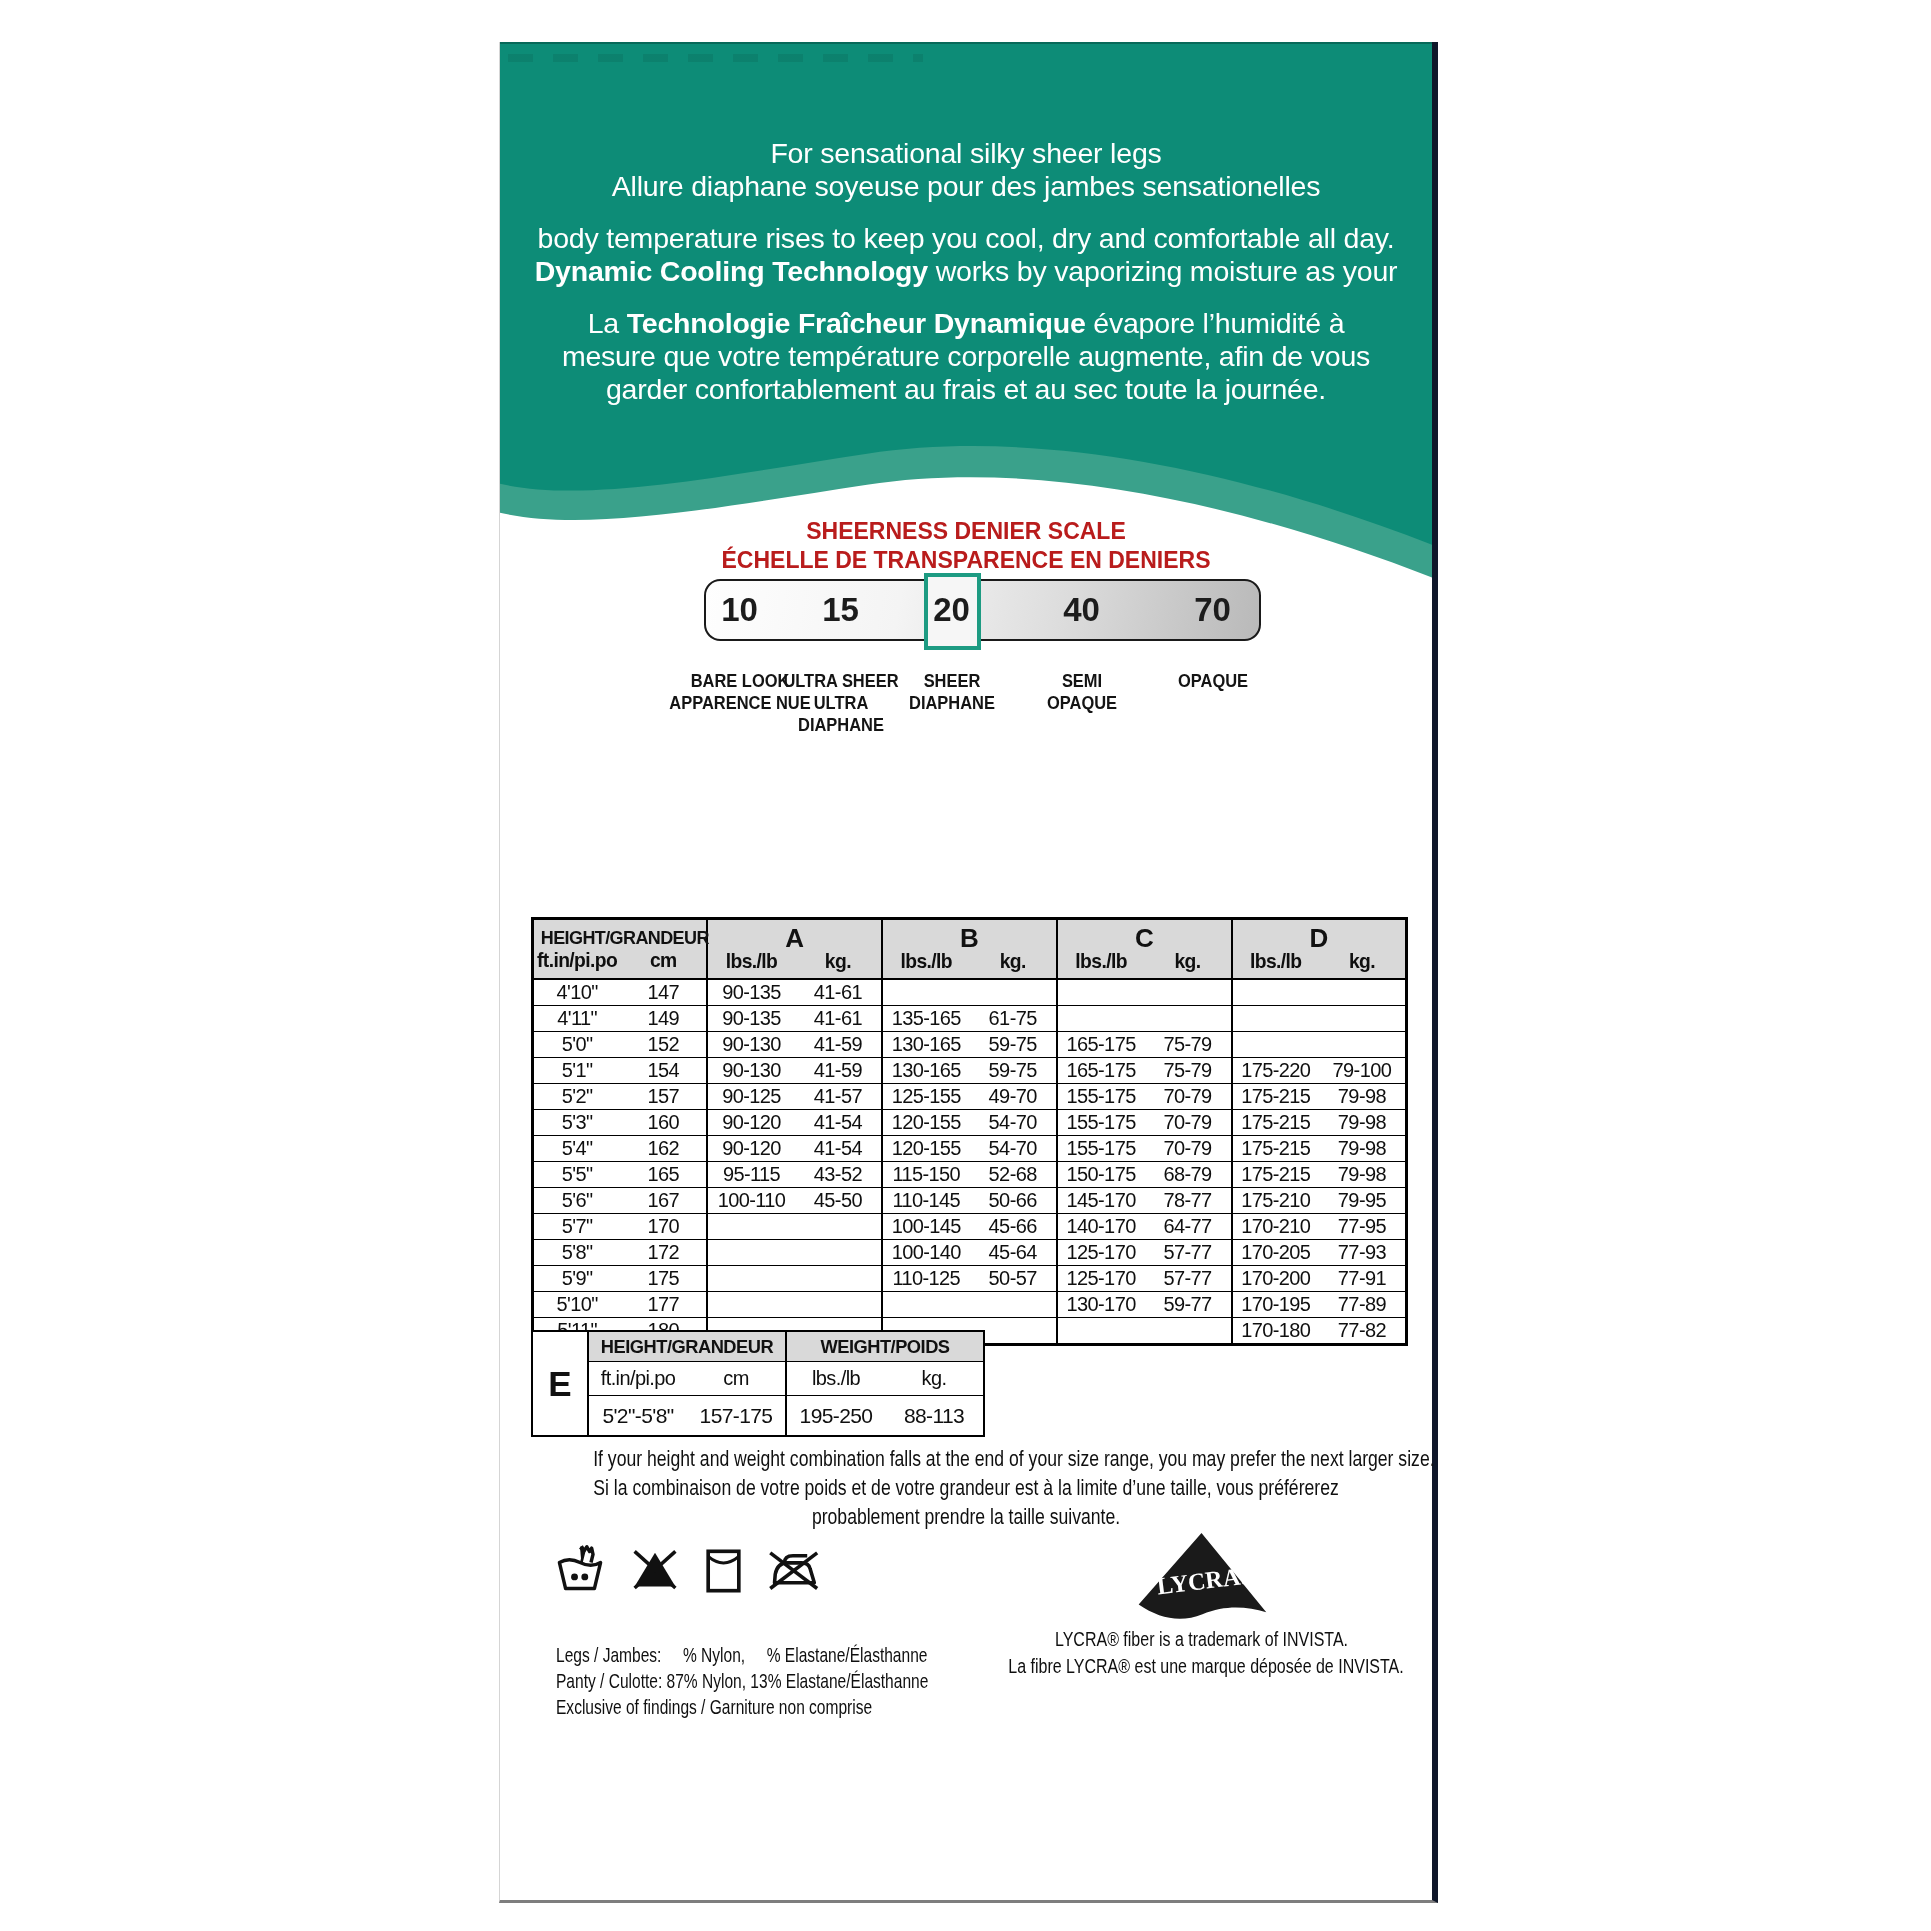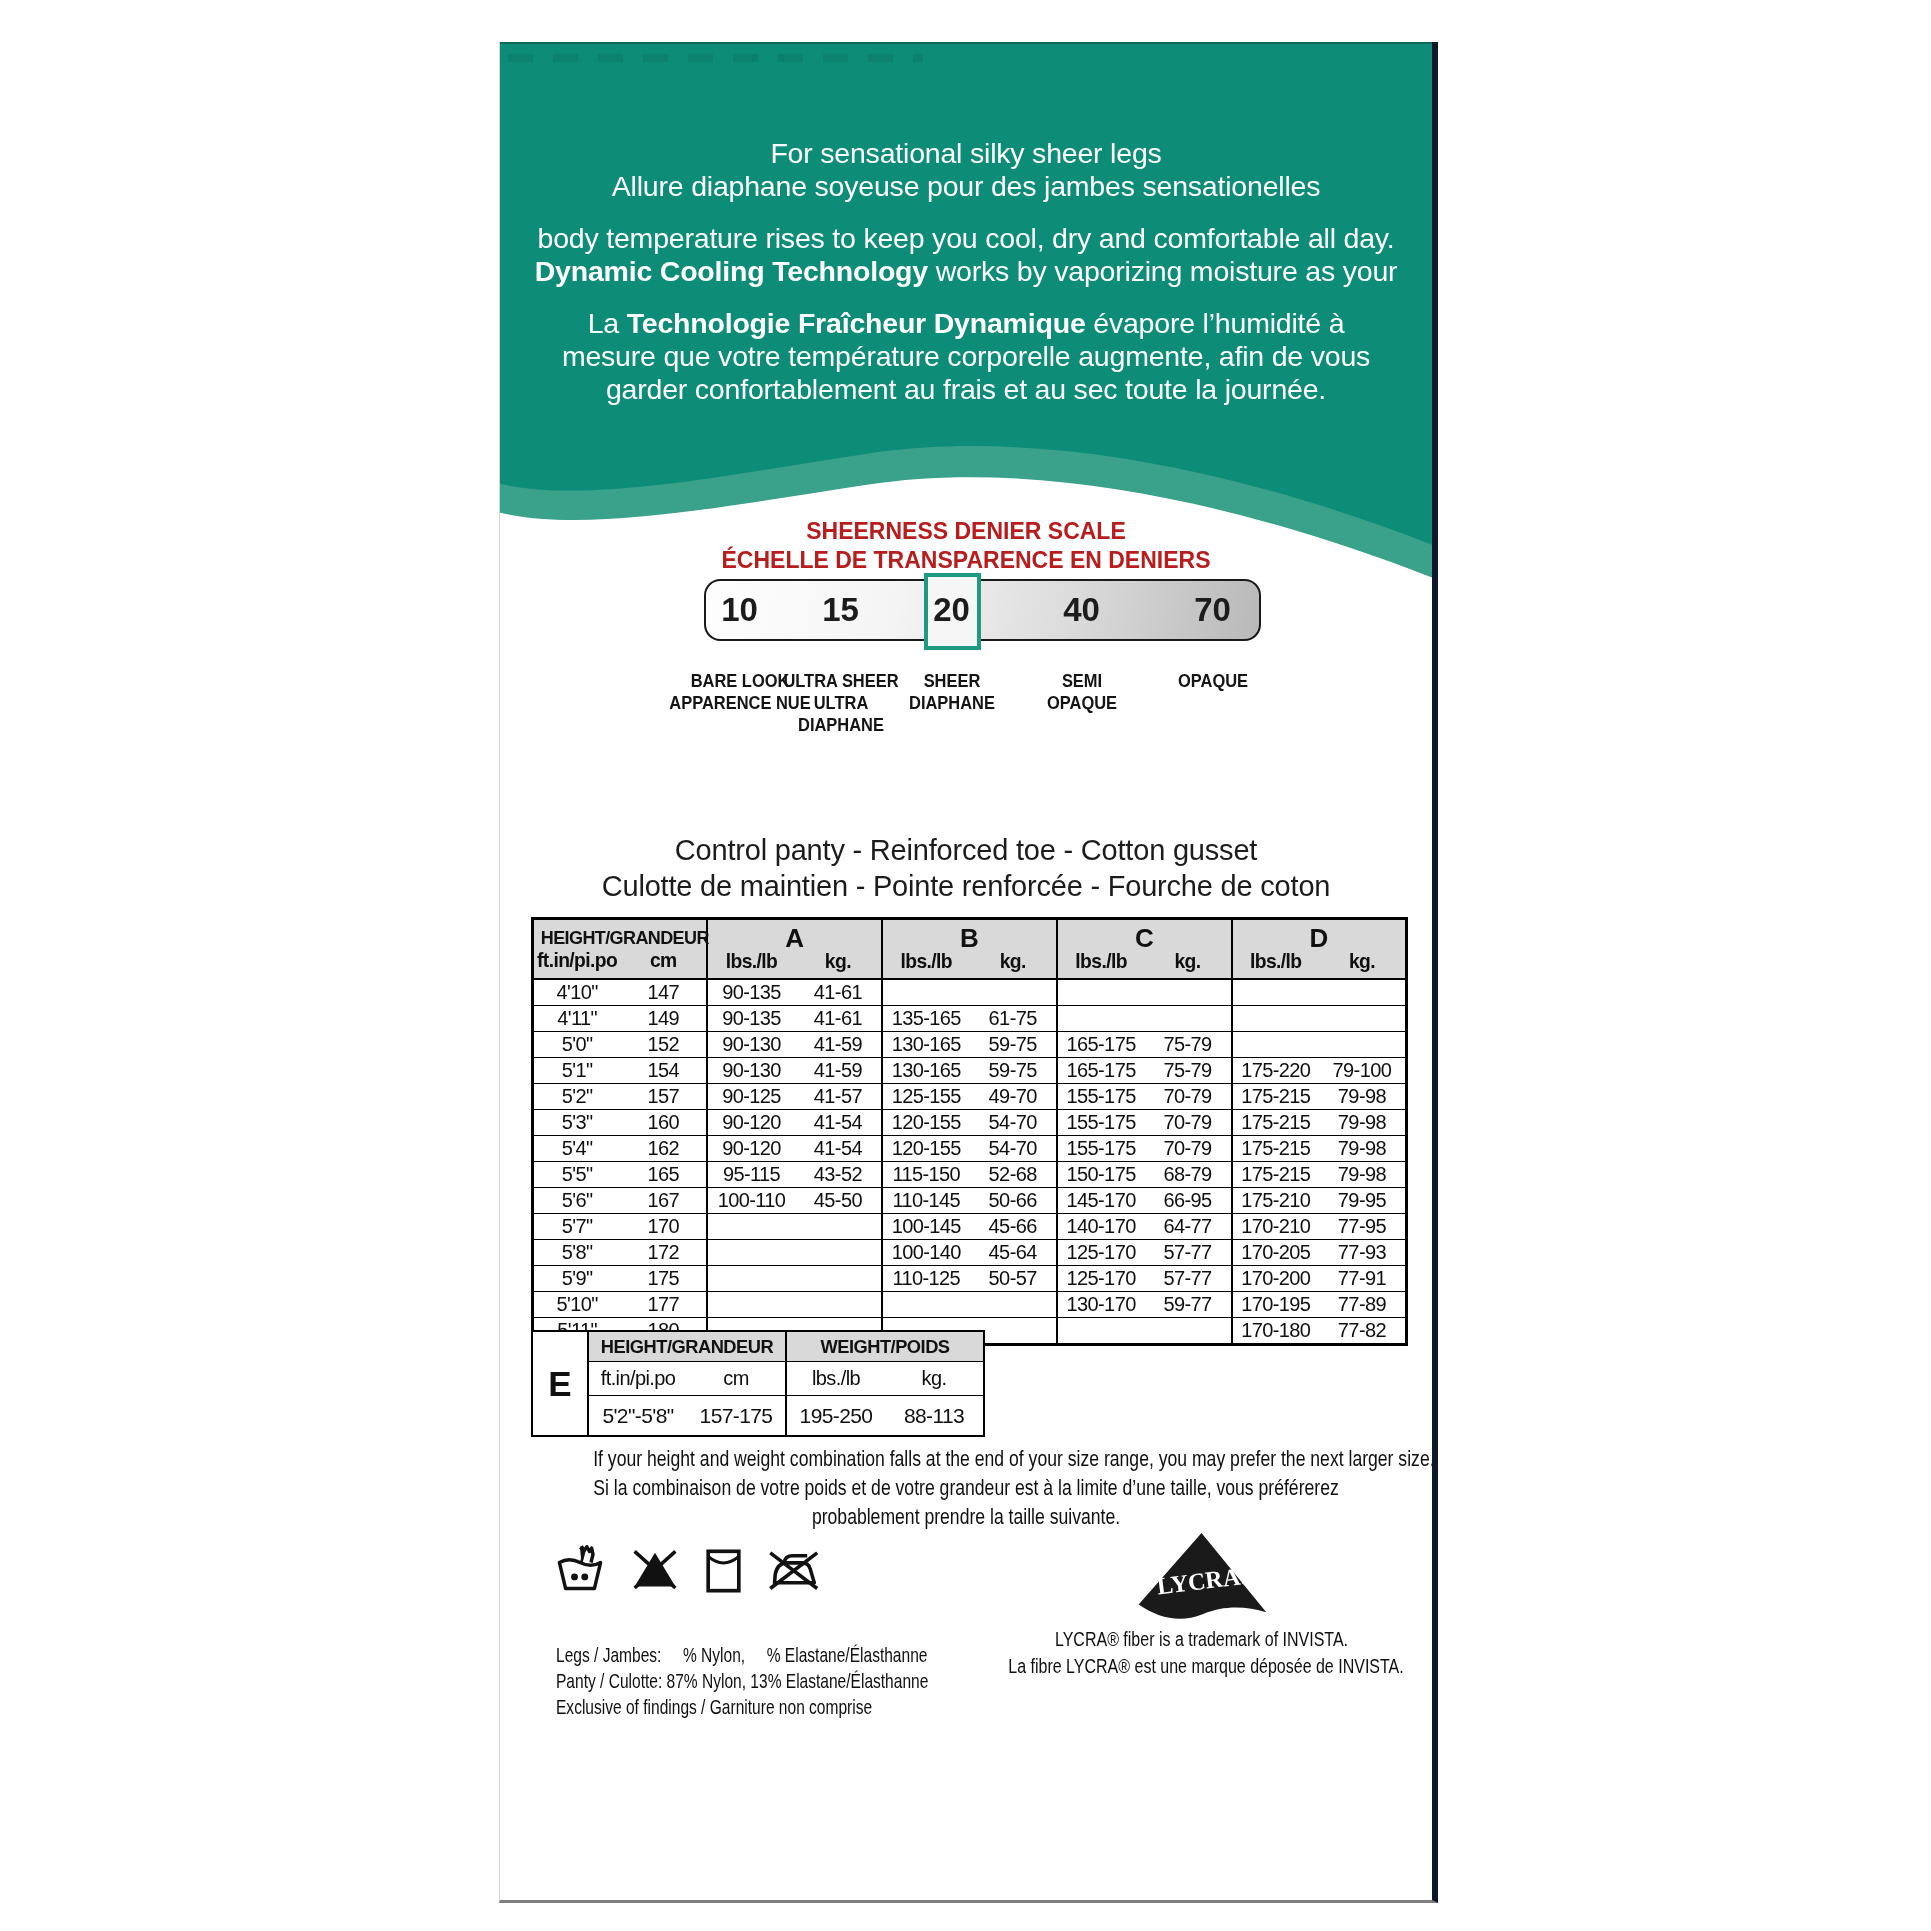--- a/index.html
+++ b/index.html
@@ -138,24 +138,20 @@
         </div>
         <div class="scale-label" style="left: 378px;">
           <div>SEMI</div>
           <div>OPAQUE</div>
         </div>
         <div class="scale-label" style="left: 509px;">
           <div>OPAQUE</div>
         </div>
       </div>
 
-    <div id="features">
-      <div>Control panty - Reinforced toe - Cotton gusset</div>
-      <div>Culotte de maintien - Pointe renforcée - Fourche de coton</div>
-    </div>
 
     <table id="size-table">
       <thead>
           <tr>
             <th class="hcol">
               <div class="h1">HEIGHT/GRANDEUR</div>
               <div class="pair">
                 <span>ft.in/pi.po</span>
                 <span>cm</span>
               </div>
@@ -462,21 +458,21 @@
             </td>
             <td>
               <div class="pair">
                 <span>110-145</span>
                 <span>50-66</span>
               </div>
             </td>
             <td>
               <div class="pair">
                 <span>145-170</span>
-                <span>66-95</span>
+                <span>78-77</span>
               </div>
             </td>
             <td>
               <div class="pair">
                 <span>175-210</span>
                 <span>79-95</span>
               </div>
             </td>
           </tr>
           <tr>

